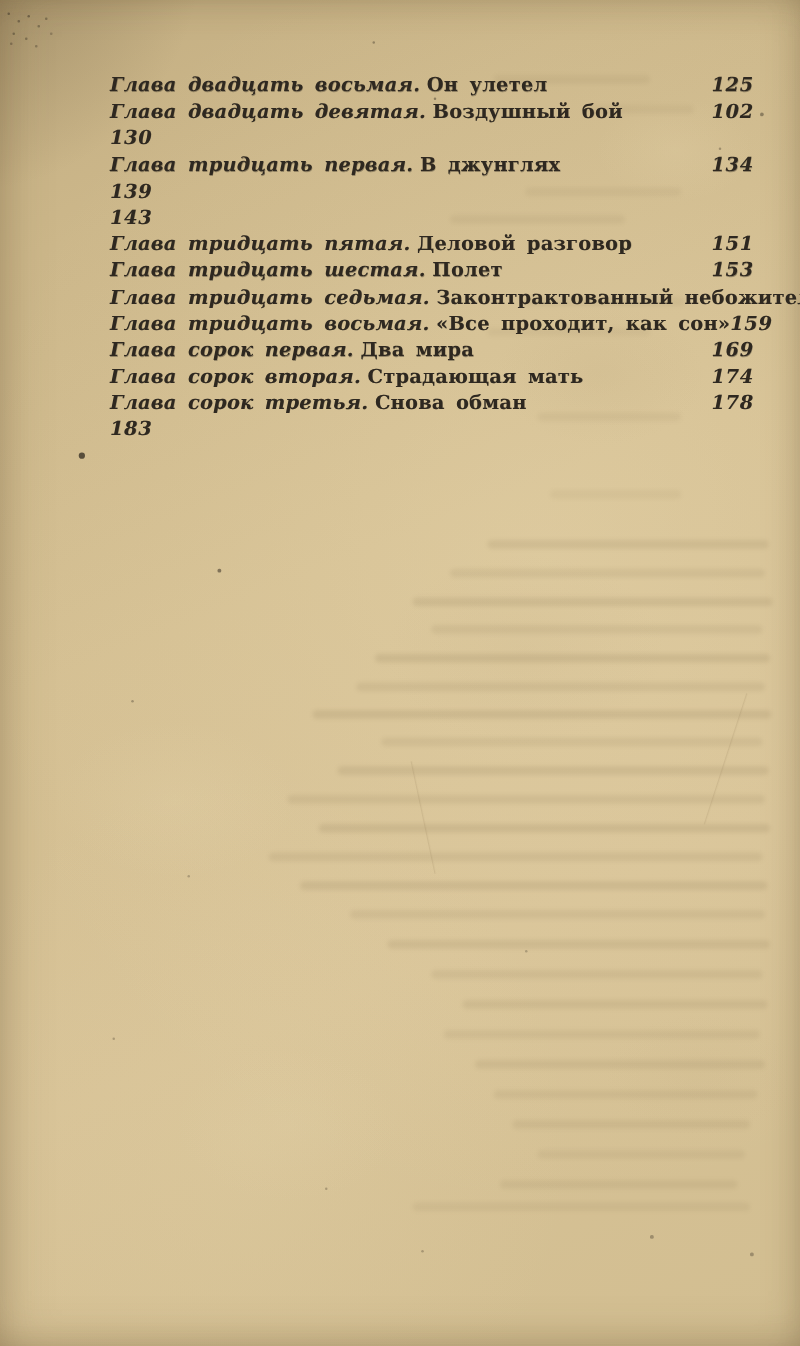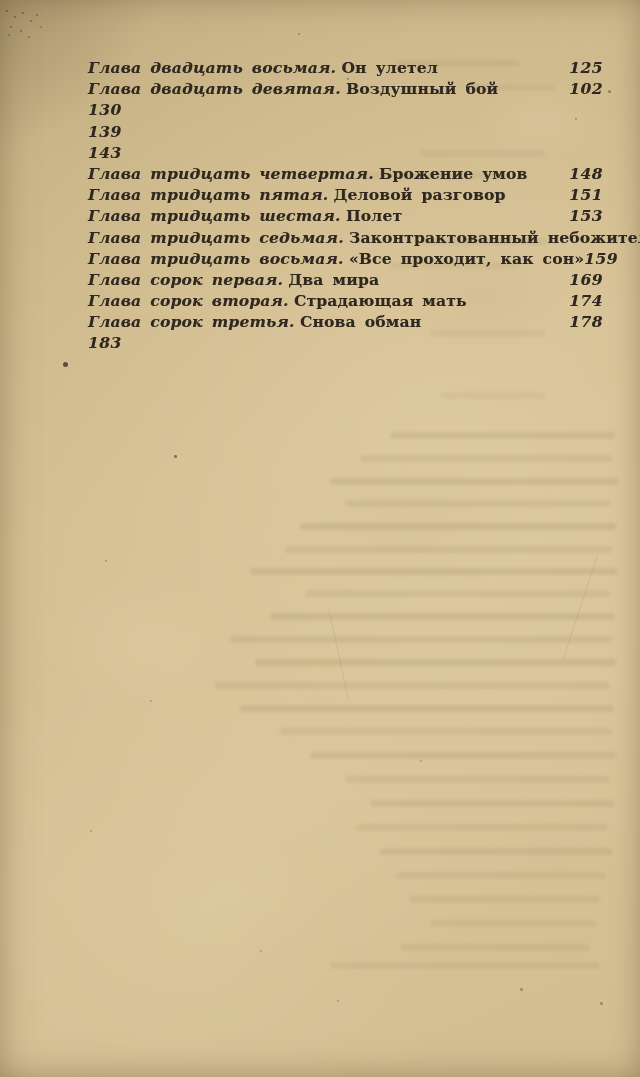--- a/index.html
+++ b/index.html
@@ -100,33 +100,33 @@
 
   <div class="toc-row">
     <span class="entry-text"><span class="chapter">Глава двадцать девятая.</span><span class="title">Воздушный бой</span></span>
     <span class="pagenum">102</span>
   </div>
 
   <div class="toc-row">
     <span class="pagenum">130</span>
   </div>
 
+  <div class="toc-row">
+    <span class="entry-text"><span class="chapter">Глава тридцать первая.</span><span class="title">В джунглях</span></span>
+    <span class="pagenum">134</span>
+  </div>
 
   <div class="toc-row">
     <span class="pagenum">139</span>
   </div>
 
   <div class="toc-row">
     <span class="pagenum">143</span>
   </div>
 
-  <div class="toc-row">
-    <span class="entry-text"><span class="chapter">Глава тридцать четвертая.</span><span class="title">Брожение умов</span></span>
-    <span class="pagenum">148</span>
-  </div>
 
   <div class="toc-row">
     <span class="entry-text"><span class="chapter">Глава тридцать пятая.</span><span class="title">Деловой разговор</span></span>
     <span class="pagenum">151</span>
   </div>
 
   <div class="toc-row">
     <span class="entry-text"><span class="chapter">Глава тридцать шестая.</span><span class="title">Полет</span></span>
     <span class="pagenum">153</span>
   </div>

